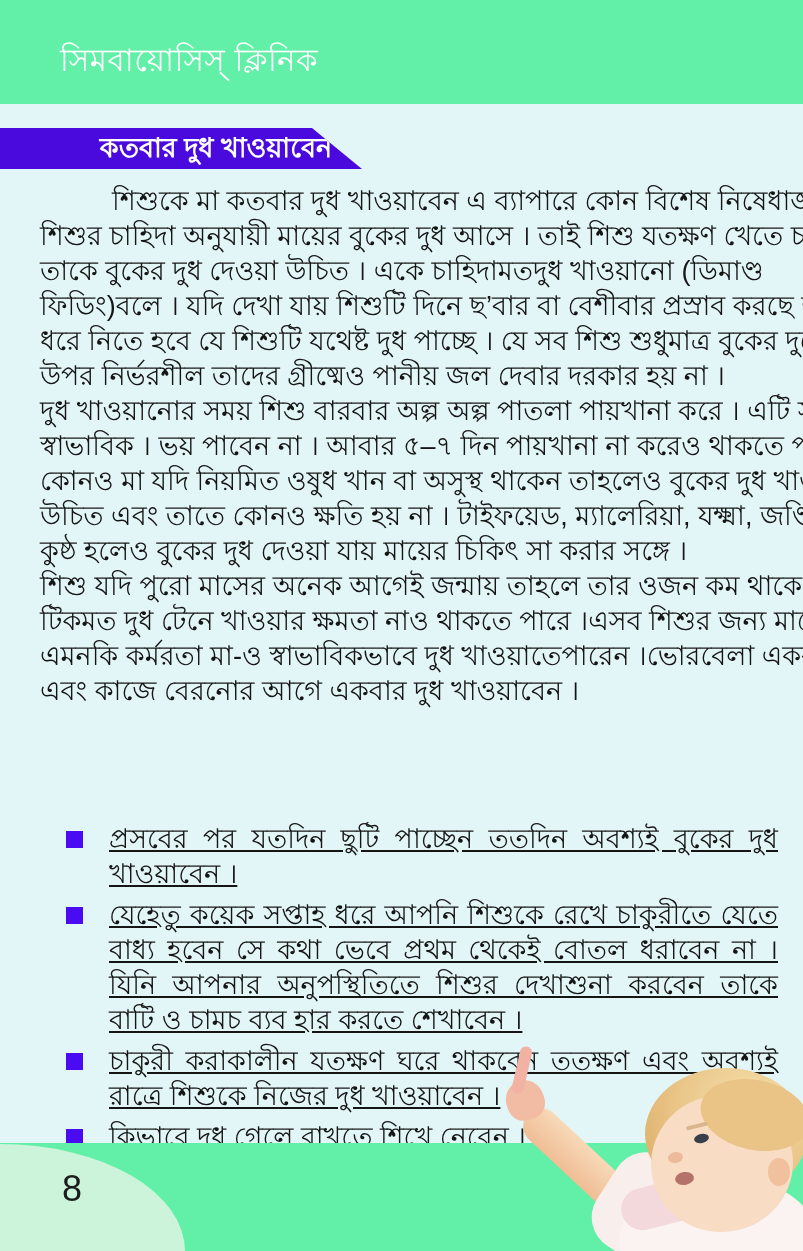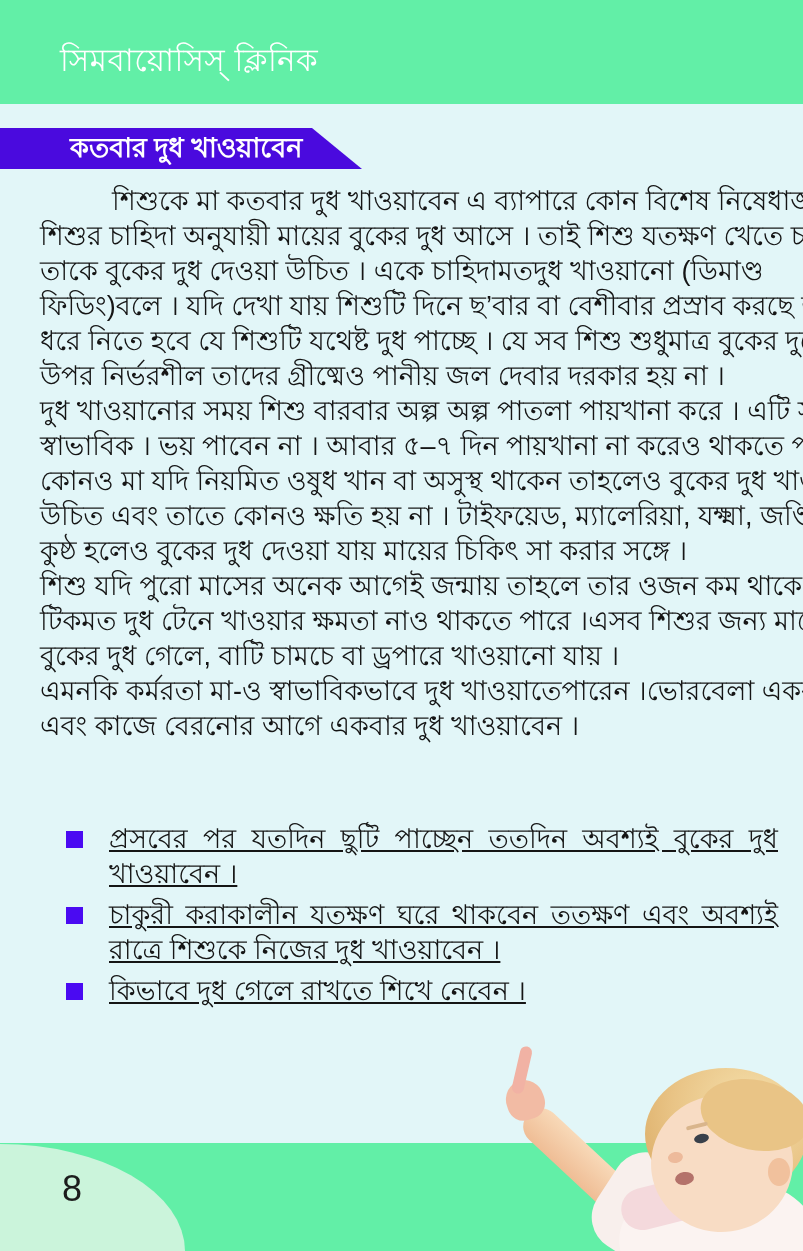--- a/index.html
+++ b/index.html
@@ -33,20 +33,21 @@
     letter-spacing:0.5px;
   }
   .banner{
     position:absolute;left:0;height:41px;
     color:var(--banner-text-color);
     font-size:27px;font-weight:bold;
     line-height:41px;
     padding-left:70px;
     clip-path:polygon(0 0, calc(100% - 50px) 0, 100% 100%, 0 100%);
     white-space:nowrap;
+    text-align:center;
   }
   .banner-1{top:128px;width:362px;background:var(--banner1-bg);}
   .banner-2{top:764px;width:366px;background:var(--banner2-bg);}
   .paragraph{
     position:absolute;left:40px;top:184px;width:742px;
     font-size:27px;line-height:35px;
   }
   .para-line{height:35px;white-space:nowrap;}
   .para-line.indent{text-indent:72px;}
   .bullets{
@@ -153,30 +154,33 @@
     <div class="para-line">ফিডিং)বলে । যদি দেখা যায় শিশুটি দিনে ছ’বার বা বেশীবার প্রস্রাব করছে তাহলে</div>
     <div class="para-line">ধরে নিতে হবে যে শিশুটি যথেষ্ট দুধ পাচ্ছে । যে সব শিশু শুধুমাত্র বুকের দুধের</div>
     <div class="para-line">উপর নির্ভরশীল তাদের গ্রীষ্মেও পানীয় জল দেবার দরকার হয় না ।</div>
     <div class="para-line">দুধ খাওয়ানোর সময় শিশু বারবার অল্প অল্প পাতলা পায়খানা করে । এটি সম্পূর্ণ</div>
     <div class="para-line">স্বাভাবিক । ভয় পাবেন না । আবার ৫–৭ দিন পায়খানা না করেও থাকতে পারে ।</div>
     <div class="para-line">কোনও মা যদি নিয়মিত ওষুধ খান বা অসুস্থ থাকেন তাহলেও বুকের দুধ খাওয়ানো</div>
     <div class="para-line">উচিত এবং তাতে কোনও ক্ষতি হয় না । টাইফয়েড, ম্যালেরিয়া, যক্ষ্মা, জণ্ডিস,</div>
     <div class="para-line">কুষ্ঠ হলেও বুকের দুধ দেওয়া যায় মায়ের চিকিৎ সা করার সঙ্গে ।</div>
     <div class="para-line">শিশু যদি পুরো মাসের অনেক আগেই জন্মায় তাহলে তার ওজন কম থাকে এবং</div>
     <div class="para-line">টিকমত দুধ টেনে খাওয়ার ক্ষমতা নাও থাকতে পারে ।এসব শিশুর জন্য মায়ের</div>
-    <div class="para-line">বুকের দুধ গেলে, বাটি চামচে বা ড্রপারে খাওয়ানো যায় ।</div>
     <div class="para-line">এমনকি কর্মরতা মা-ও স্বাভাবিকভাবে দুধ খাওয়াতেপারেন ।ভোরবেলা একবার</div>
     <div class="para-line">এবং কাজে বেরনোর আগে একবার দুধ খাওয়াবেন ।</div>
   </div>
 
 
   <div class="bullets">
     <div class="bullet-item">
       <span class="bullet-square"></span>
       <span class="bullet-text">প্রসবের পর যতদিন ছুটি পাচ্ছেন ততদিন অবশ্যই বুকের দুধ খাওয়াবেন ।</span>
+    </div>
+    <div class="bullet-item">
+      <span class="bullet-square"></span>
+      <span class="bullet-text">যেহেতু কয়েক সপ্তাহ ধরে আপনি শিশুকে রেখে চাকুরীতে যেতে বাধ্য হবেন সে কথা ভেবে প্রথম থেকেই বোতল ধরাবেন না । যিনি আপনার অনুপস্থিতিতে শিশুর দেখাশুনা করবেন তাকে বাটি ও চামচ ব্যব হার করতে শেখাবেন ।</span>
     </div>
     <div class="bullet-item">
       <span class="bullet-square"></span>
       <span class="bullet-text">চাকুরী করাকালীন যতক্ষণ ঘরে থাকবেন ততক্ষণ এবং অবশ্যই রাত্রে শিশুকে নিজের দুধ খাওয়াবেন ।</span>
     </div>
     <div class="bullet-item">
       <span class="bullet-square"></span>
       <span class="bullet-text">কিভাবে দুধ গেলে রাখতে শিখে নেবেন ।</span>
     </div>
   </div>

